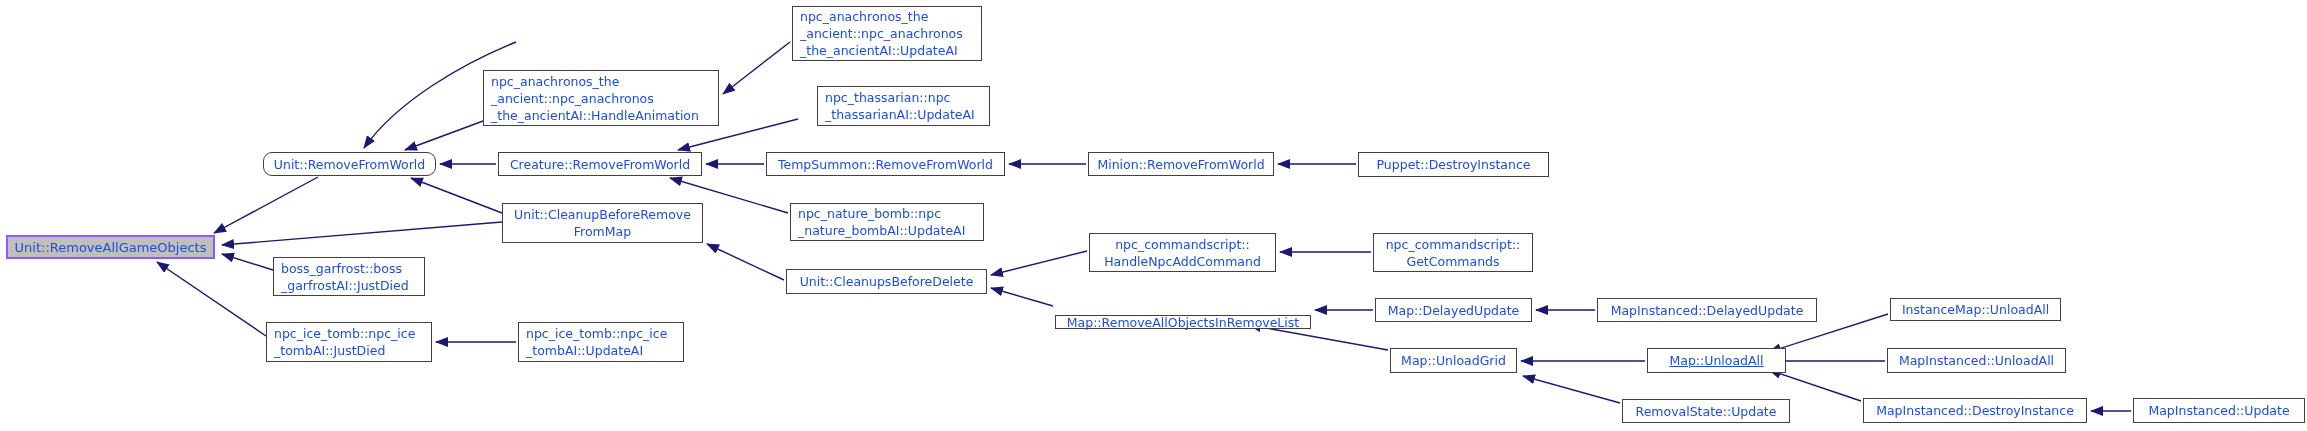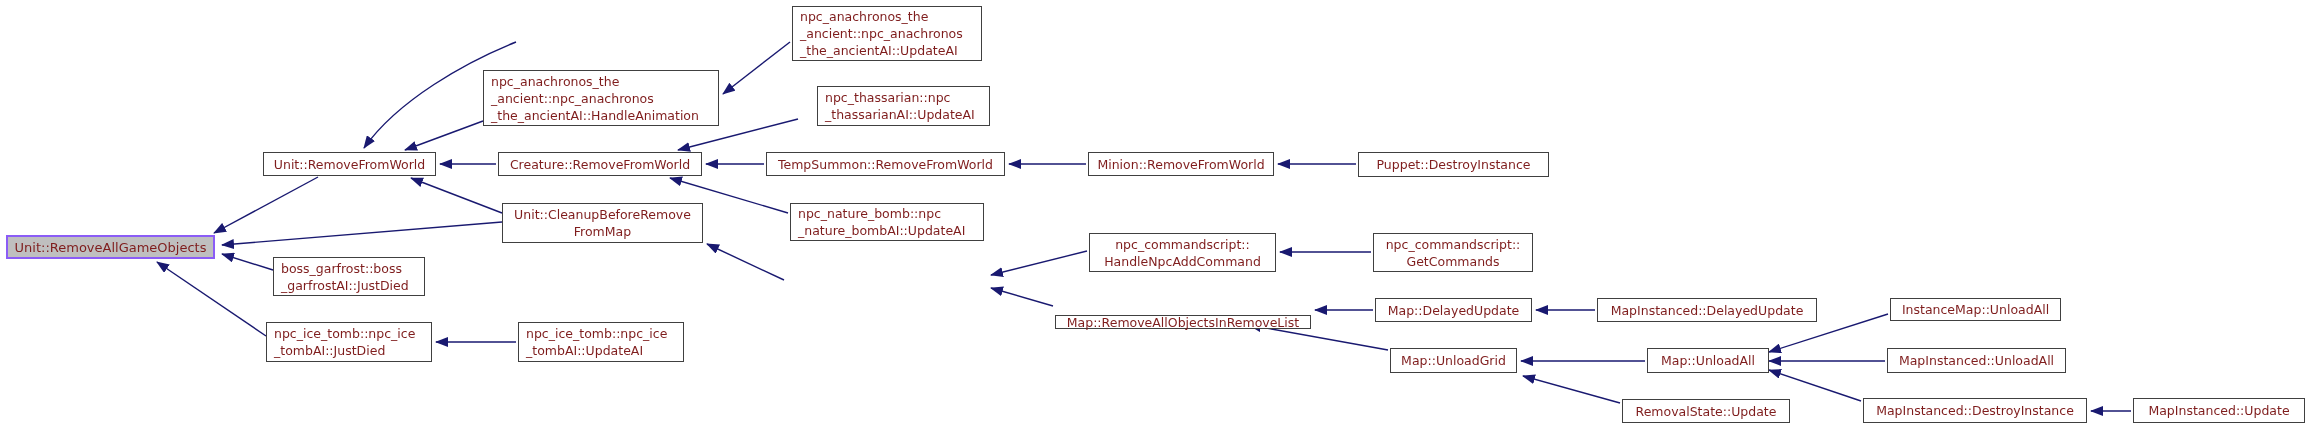--- a/index.html
+++ b/index.html
@@ -20,21 +20,21 @@
     left: 0;
     top: 0;
     width: 2307px;
     height: 431px;
   }
   .node {
     position: absolute;
     box-sizing: border-box;
     background: #ffffff;
     border: 1.5px solid #404040;
-    color: #7f1d1d;
+    color: #1d4ed8;
     font-size: 12.5px;
     line-height: 17px;
     display: flex;
     flex-direction: column;
     align-items: center;
     justify-content: center;
     text-align: center;
     white-space: pre-line;
     padding: 0 12px;
     cursor: pointer;
@@ -90,47 +90,48 @@
     <path class="edge" d="M 1645 361 L 1521 361" marker-end="url(#arrow)"></path>
     <path class="edge" d="M 1620 403 L 1523 376" marker-end="url(#arrow)"></path>
     <path class="edge" d="M 1888 314 L 1769 352" marker-end="url(#arrow)"></path>
     <path class="edge" d="M 1885 361 L 1769 361" marker-end="url(#arrow)"></path>
     <path class="edge" d="M 1861 401 L 1769 370" marker-end="url(#arrow)"></path>
     <path class="edge" d="M 2131 411 L 2091 411" marker-end="url(#arrow)"></path>
     <path class="edge" d="M 516 342 L 436 342" marker-end="url(#arrow)"></path>
   </svg>
 
   <div class="node focus" style="left:6px; top:235px; width:209px; height:24px;">Unit::RemoveAllGameObjects</div>
-  <div class="node" style="left:263px; top:152px; width:173px; height:24px;">Unit::RemoveFromWorld</div>
+  <div class="node" style="left:263px; top:152px; width:173px; height:24px;border-radius:9px;">Unit::RemoveFromWorld</div>
   <div class="node left" style="left:483px; top:70px; width:236px; height:56px;">npc_anachronos_the
 _ancient::npc_anachronos
 _the_ancientAI::HandleAnimation</div>
   <div class="node left" style="left:792px; top:6px; width:190px; height:55px;">npc_anachronos_the
 _ancient::npc_anachronos
 _the_ancientAI::UpdateAI</div>
   <div class="node" style="left:498px; top:152px; width:204px; height:24px;">Creature::RemoveFromWorld</div>
   <div class="node left" style="left:817px; top:86px; width:173px; height:40px;">npc_thassarian::npc
 _thassarianAI::UpdateAI</div>
   <div class="node" style="left:766px; top:152px; width:239px; height:24px;">TempSummon::RemoveFromWorld</div>
   <div class="node" style="left:1088px; top:152px; width:186px; height:24px;">Minion::RemoveFromWorld</div>
   <div class="node" style="left:1358px; top:152px; width:191px; height:25px;">Puppet::DestroyInstance</div>
   <div class="node" style="left:502px; top:203px; width:201px; height:40px;">Unit::CleanupBeforeRemove
 FromMap</div>
   <div class="node left" style="left:790px; top:203px; width:194px; height:38px;">npc_nature_bomb::npc
 _nature_bombAI::UpdateAI</div>
+  <div class="node" style="left:786px; top:269px; width:201px; height:25px;">Unit::CleanupsBeforeDelete</div>
   <div class="node" style="left:1089px; top:233px; width:187px; height:39px;">npc_commandscript::
 HandleNpcAddCommand</div>
   <div class="node" style="left:1373px; top:233px; width:160px; height:39px;">npc_commandscript::
 GetCommands</div>
   <div class="node" style="left:1055px; top:299px; width:256px; height:14px;margin-top:16px;">Map::RemoveAllObjectsInRemoveList</div>
   <div class="node" style="left:1375px; top:298px; width:157px; height:24px;">Map::DelayedUpdate</div>
   <div class="node" style="left:1597px; top:298px; width:220px; height:24px;">MapInstanced::DelayedUpdate</div>
   <div class="node" style="left:1890px; top:298px; width:171px; height:23px;">InstanceMap::UnloadAll</div>
   <div class="node" style="left:1390px; top:348px; width:127px; height:25px;">Map::UnloadGrid</div>
-  <div class="node" style="left:1647px; top:348px; width:122px; height:25px;">Map::UnloadAll</div>
+  <div class="node" style="left:1647px; top:348px; width:139px; height:25px;text-decoration:underline;">Map::UnloadAll</div>
   <div class="node" style="left:1887px; top:348px; width:179px; height:25px;">MapInstanced::UnloadAll</div>
   <div class="node" style="left:1622px; top:399px; width:168px; height:24px;">RemovalState::Update</div>
   <div class="node" style="left:1863px; top:398px; width:224px; height:25px;">MapInstanced::DestroyInstance</div>
   <div class="node" style="left:2133px; top:398px; width:172px; height:25px;">MapInstanced::Update</div>
   <div class="node left" style="left:273px; top:257px; width:152px; height:39px;">boss_garfrost::boss
 _garfrostAI::JustDied</div>
   <div class="node left" style="left:266px; top:322px; width:166px; height:40px;">npc_ice_tomb::npc_ice
 _tombAI::JustDied</div>
   <div class="node left" style="left:518px; top:322px; width:166px; height:40px;">npc_ice_tomb::npc_ice
 _tombAI::UpdateAI</div>

